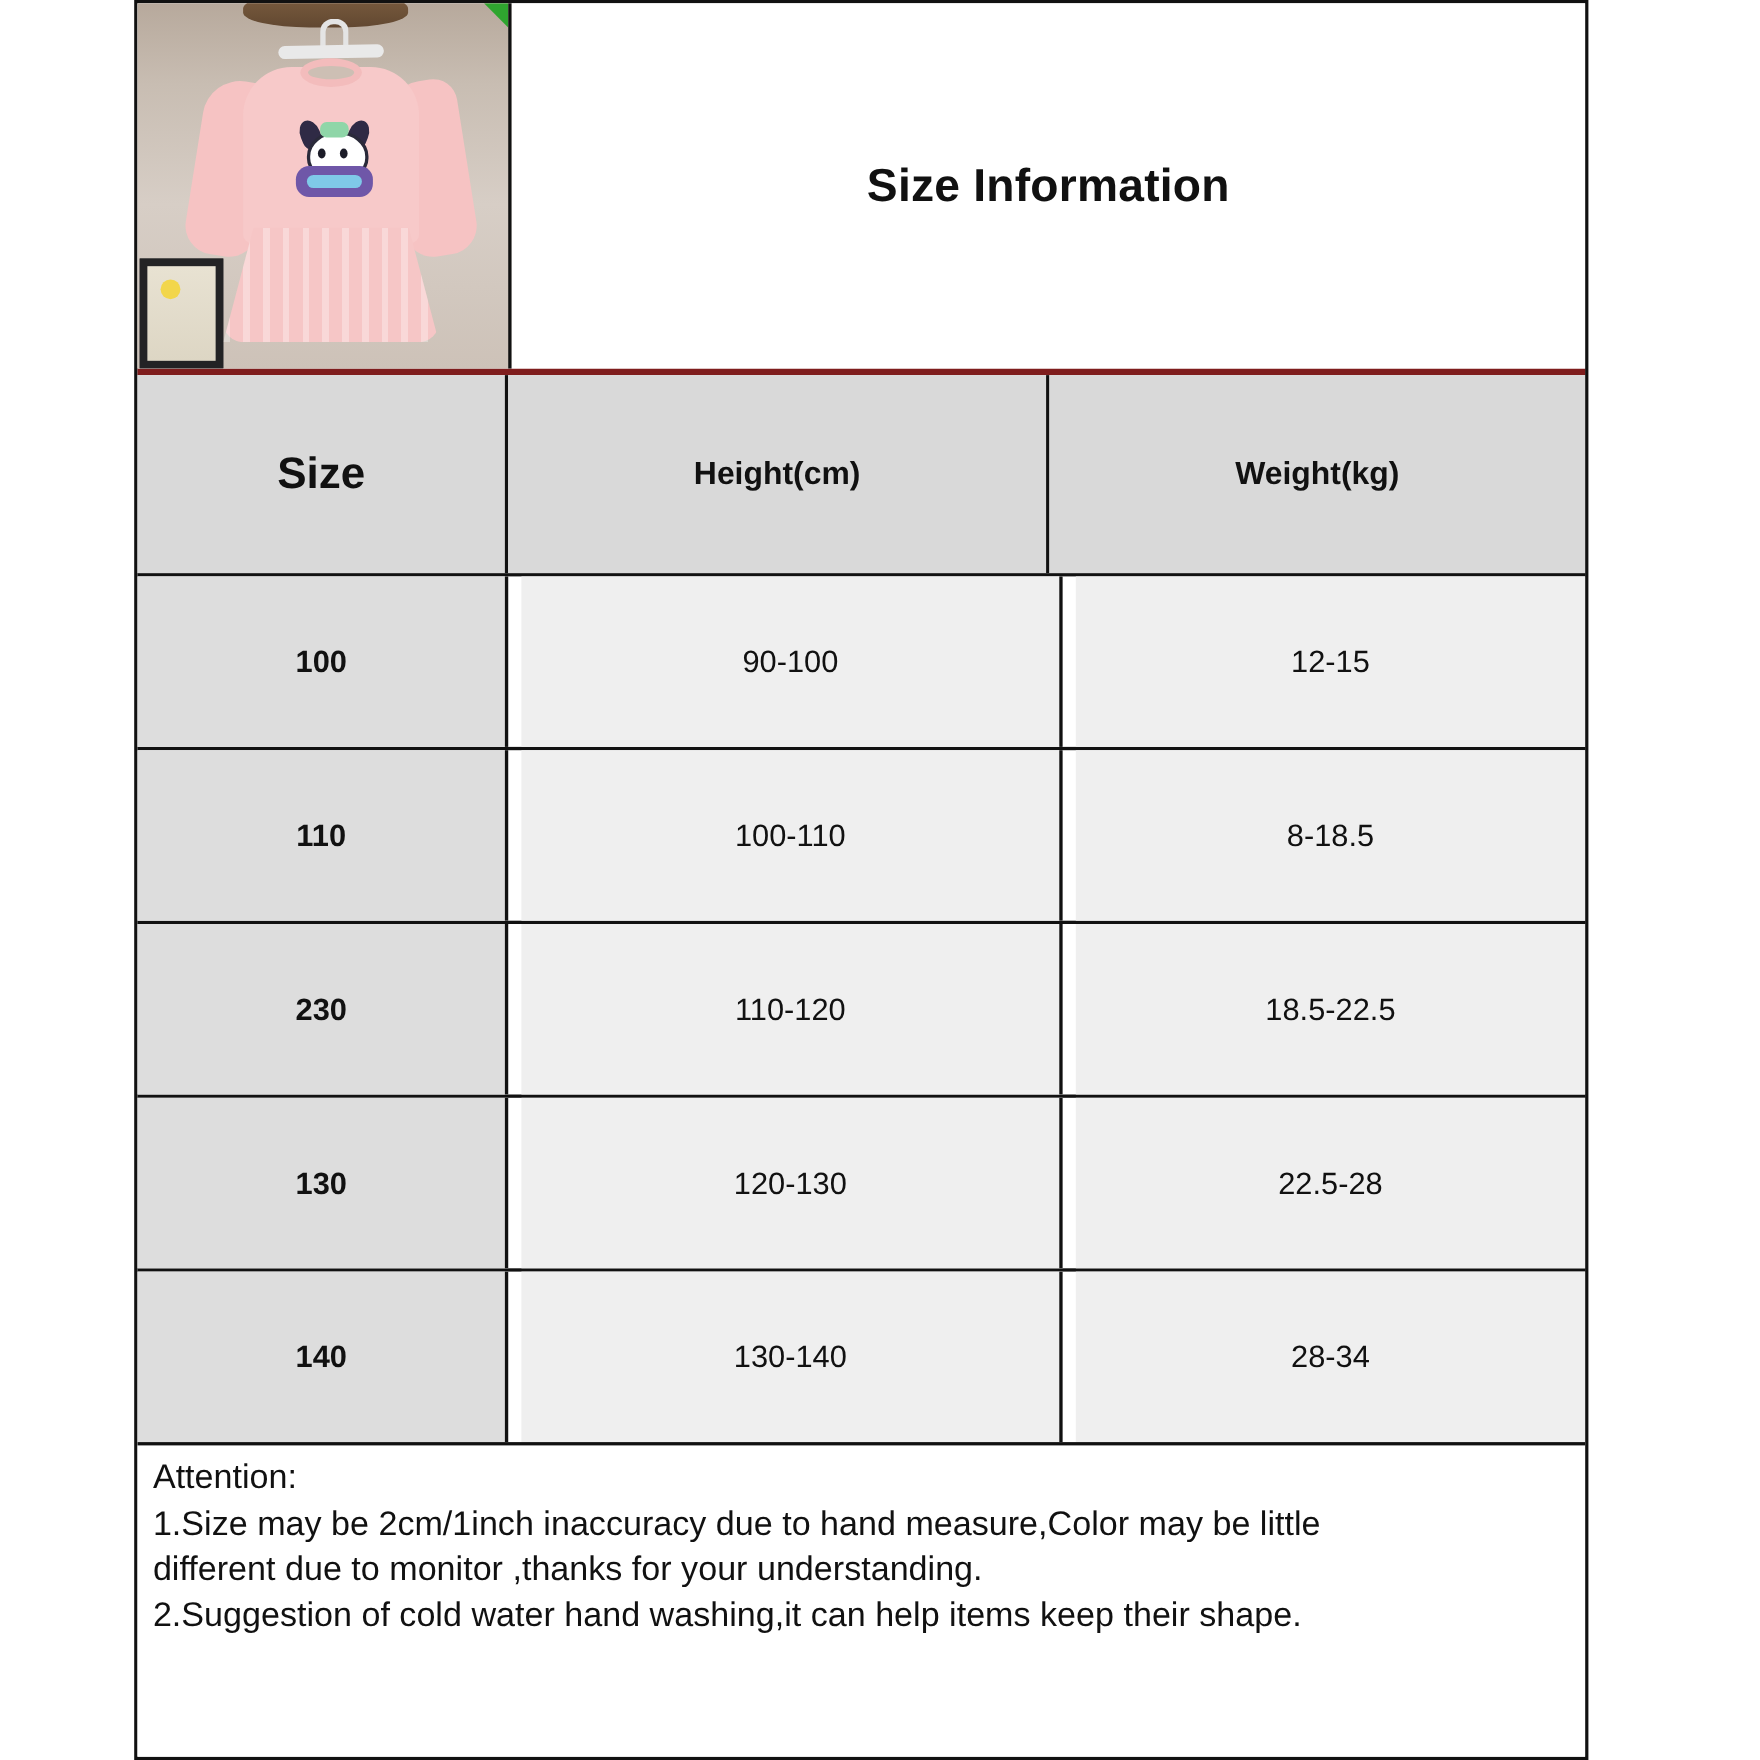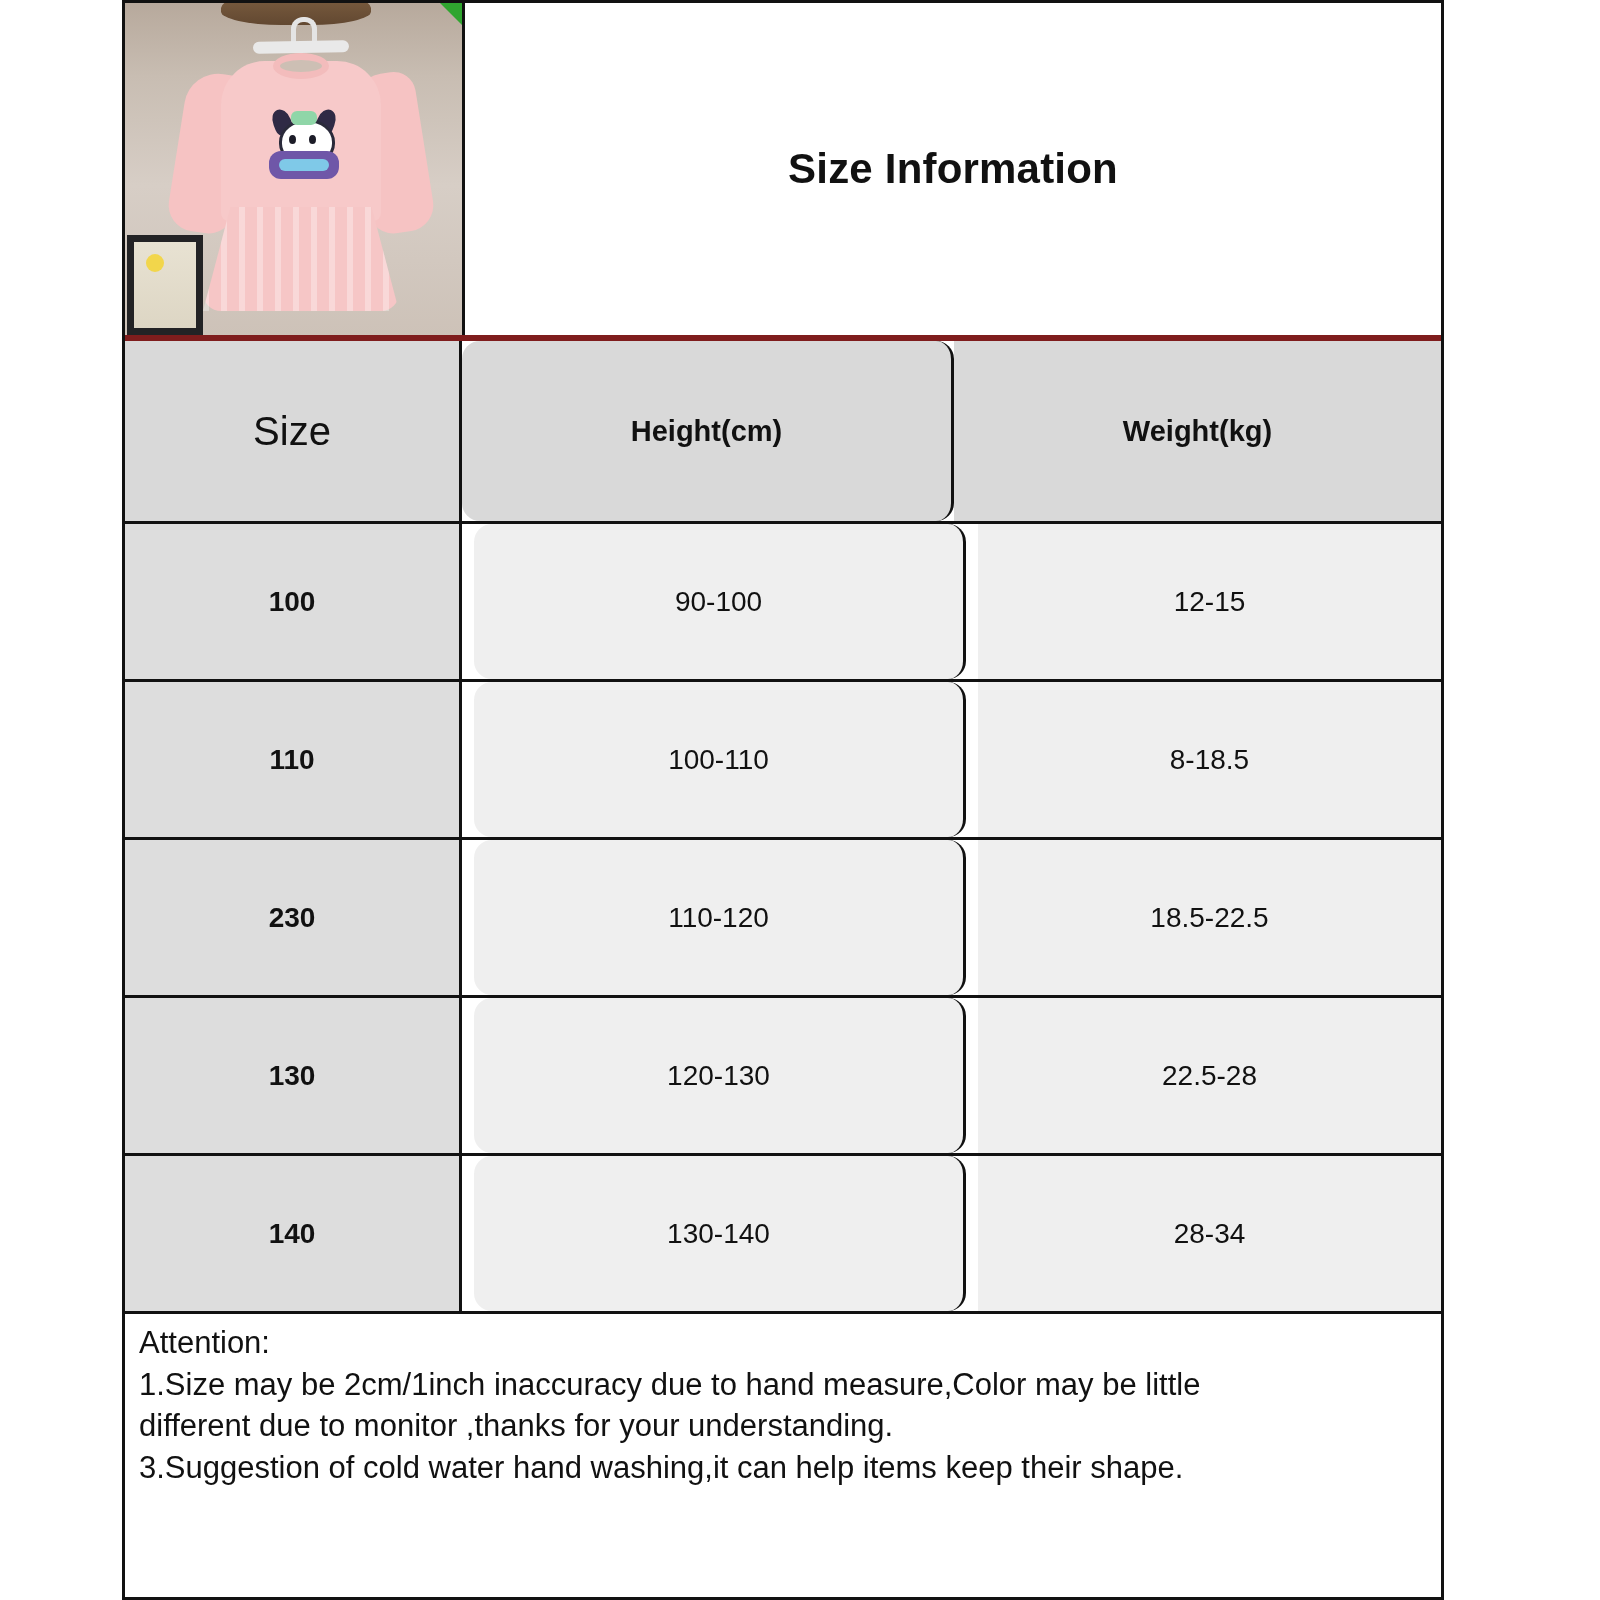--- a/index.html
+++ b/index.html
@@ -271,36 +271,35 @@
     width: 337px;
     flex: 0 0 337px;
     border-right: 3px solid #111111;
     background: #dddddd;
   }
   .c-height {
     width: 492px;
     flex: 0 0 492px;
     border-right: 3px solid #111111;
     background: #efefef;
-    border-radius: 18px;
   }
   .c-weight {
     flex: 1 1 auto;
     background: #efefef;
   }
   .head-row .c-size,
   .head-row .c-height,
   .head-row .c-weight {
     background: #d9d9d9;
   }
   .head-row { height: 180px; }
   .data-row { height: 155px; gap: 12px; }
   .head-size-text {
     font-size: 40px;
-    font-weight: normal;
+    font-weight: bold;
     text-align: center;
   }
   .head-text {
     font-size: 29px;
     font-weight: bold;
   }
   .size-text {
     font-size: 28px;
     font-weight: bold;
   }
@@ -434,17 +433,17 @@
           <span class="val-text">28-34</span>
         </div>
       </div>
 
     </div>
 
     <div class="attention">
       <div class="att-line">Attention:</div>
       <div class="att-line">1.Size may be 2cm/1inch inaccuracy due to hand measure,Color may be little</div>
       <div class="att-line">different due to monitor ,thanks for your understanding.</div>
-      <div class="att-line">3.Suggestion of cold water hand washing,it can help items keep their shape.</div>
+      <div class="att-line">2.Suggestion of cold water hand washing,it can help items keep their shape.</div>
     </div>
 
   </div>
 </div>
 
 </body></html>

